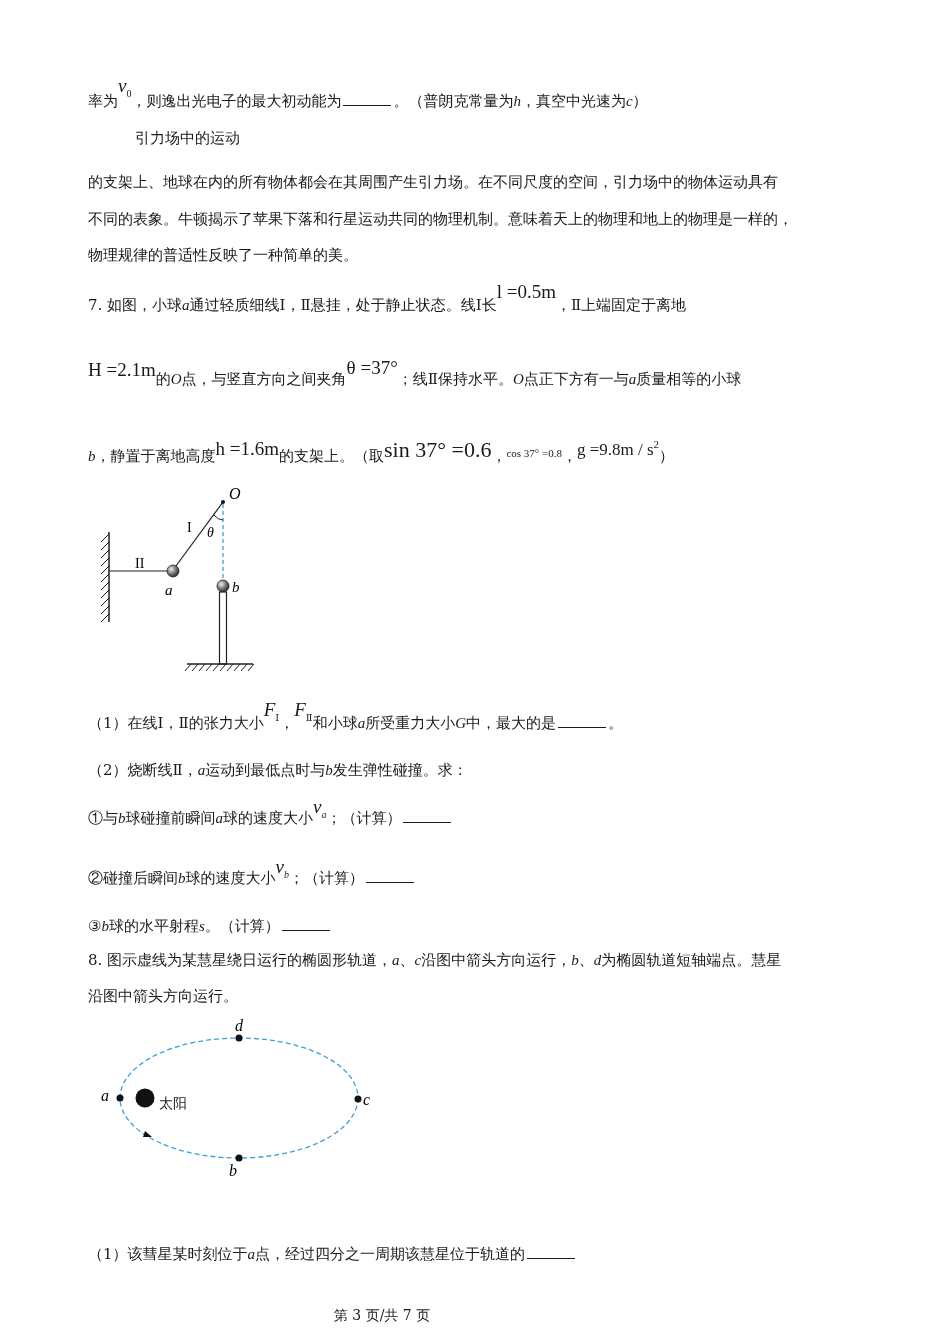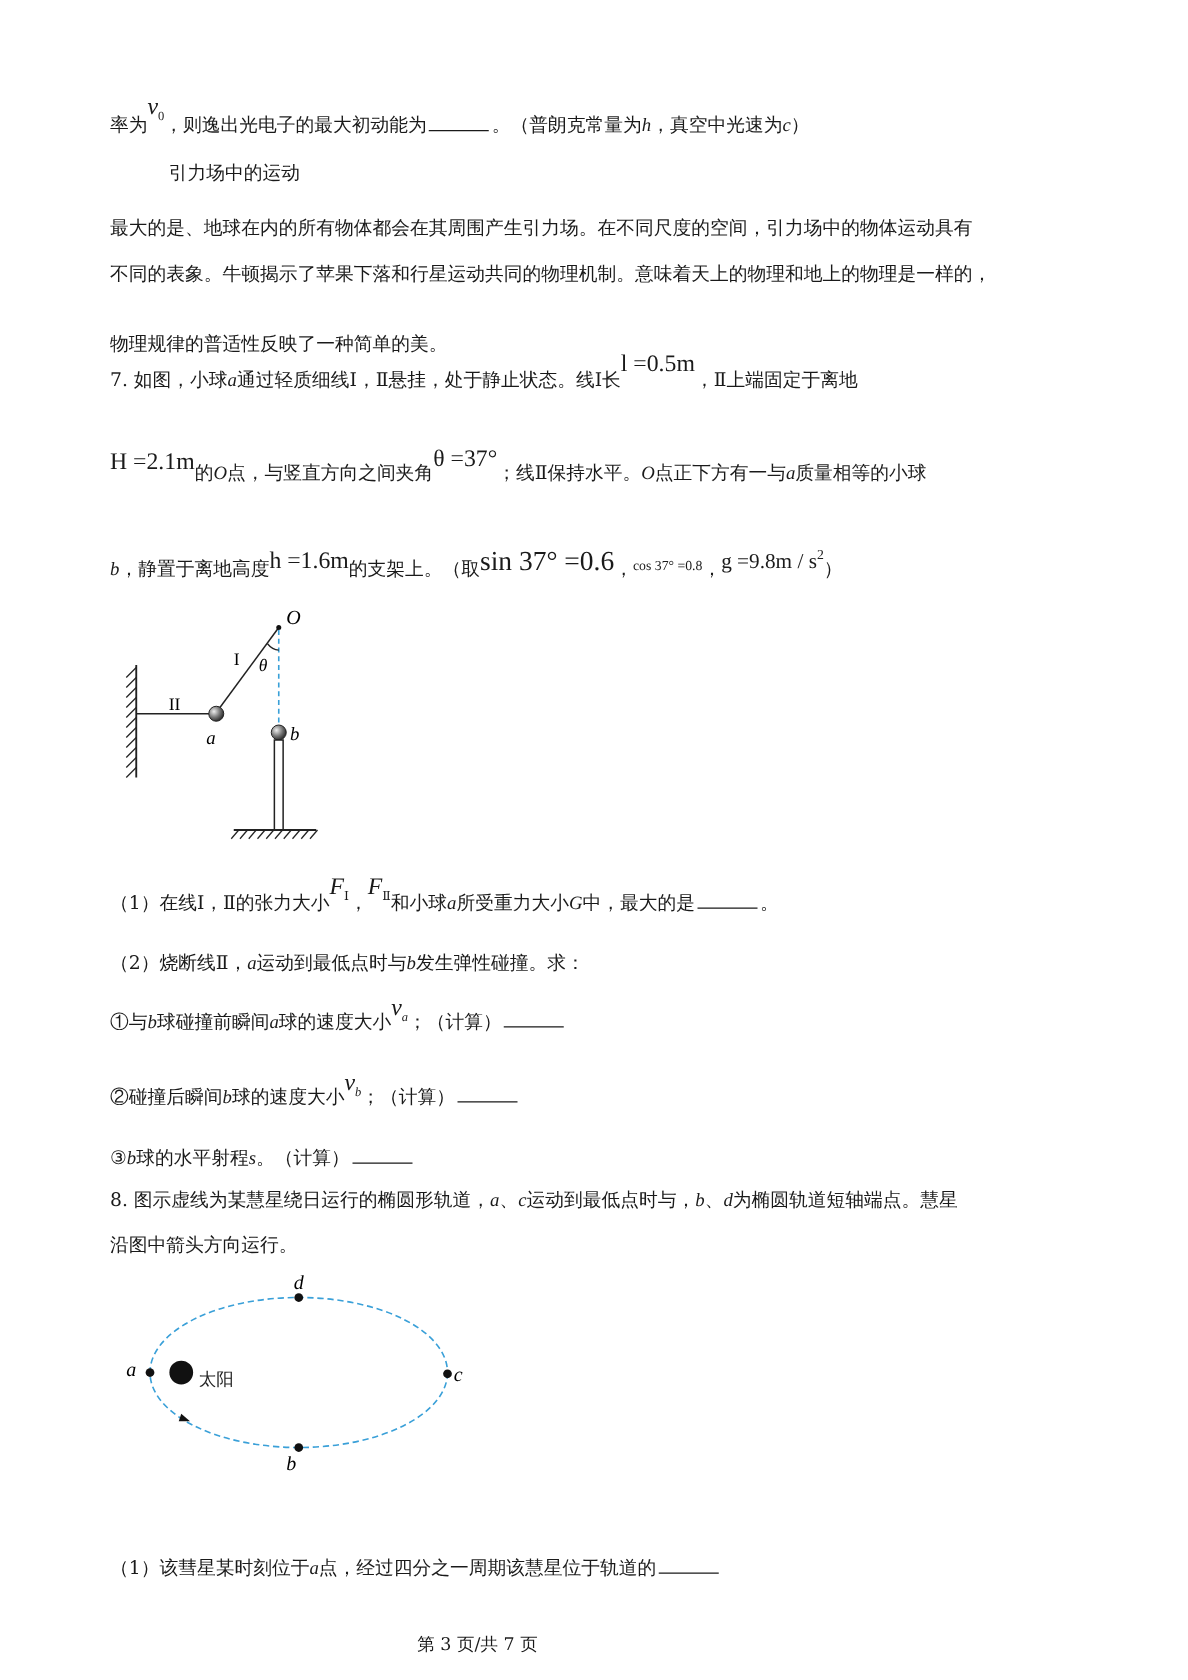--- a/index.html
+++ b/index.html
@@ -16,23 +16,23 @@
   .fig { position: absolute; }
 </style>
 </head>
 <body>
 
 <div class="ln" style="top:90px;">
   <span>率为</span><span class="math it up"><span>ν</span><span class="sub" style="font-style:normal">0</span></span><span>，则逸出光电子的最大初动能为</span><span class="blank"></span><span>。（普朗克常量为</span><span class="it">h</span><span>，真空中光速为</span><span class="it">c</span><span>）</span>
 </div>
 
 <div class="ln" style="top:128px;margin-left:47px;">引力场中的运动</div>
-<div class="ln" style="top:172px;">最大的是、地球在内的所有物体都会在其周围产生引力场。在不同尺度的空间，引力场中的物体运动具有</div>
+<div class="ln" style="top:172px;">的支架上、地球在内的所有物体都会在其周围产生引力场。在不同尺度的空间，引力场中的物体运动具有</div>
 <div class="ln" style="top:209px;">不同的表象。牛顿揭示了苹果下落和行星运动共同的物理机制。意味着天上的物理和地上的物理是一样的，</div>
-<div class="ln" style="top:245px;margin-top:20px;">物理规律的普适性反映了一种简单的美。</div>
+<div class="ln" style="top:245px;">物理规律的普适性反映了一种简单的美。</div>
 
 <div class="ln" style="top:294px;">
   <span>7. 如图，小球</span><span class="it">a</span><span>通过轻质细线Ⅰ，Ⅱ悬挂，处于静止状态。线Ⅰ长</span><span class="math up" style="top:-12px">l =0.5m</span><span>，Ⅱ上端固定于离地</span>
 </div>
 
 <div class="ln" style="top:368px;">
   <span class="math up" style="top:-8px">H =2.1m</span><span>的</span><span class="it">O</span><span>点，与竖直方向之间夹角</span><span class="math up" style="top:-10px">θ =37°</span><span>；线Ⅱ保持水平。</span><span class="it">O</span><span>点正下方有一与</span><span class="it">a</span><span>质量相等的小球</span>
 </div>
 
 <div class="ln" style="top:440px;">
@@ -114,21 +114,21 @@
 
 <div class="ln" style="top:867px;">
   <span>②碰撞后瞬间</span><span class="it">b</span><span>球的速度大小</span><span class="math it up" style="top:-10px"><span>v</span><span class="sub">b</span></span><span>；（计算）</span><span class="blank"></span>
 </div>
 
 <div class="ln" style="top:916px;">
   <span>③</span><span class="it">b</span><span>球的水平射程</span><span class="it">s</span><span>。（计算）</span><span class="blank"></span>
 </div>
 
 <div class="ln" style="top:950px;">
-  <span>8. 图示虚线为某慧星绕日运行的椭圆形轨道，</span><span class="it">a</span><span>、</span><span class="it">c</span><span>运动到最低点时与，</span><span class="it">b</span><span>、</span><span class="it">d</span><span>为椭圆轨道短轴端点。慧星</span>
+  <span>8. 图示虚线为某慧星绕日运行的椭圆形轨道，</span><span class="it">a</span><span>、</span><span class="it">c</span><span>沿图中箭头方向运行，</span><span class="it">b</span><span>、</span><span class="it">d</span><span>为椭圆轨道短轴端点。慧星</span>
 </div>
 <div class="ln" style="top:986px;">沿图中箭头方向运行。</div>
 
 <svg class="fig" style="left:95px;top:1013px;" width="290" height="170">
   <ellipse cx="144" cy="85" rx="119" ry="60" fill="none" stroke="#3aa0d8" stroke-width="1.3" stroke-dasharray="5,3"></ellipse>
   <circle cx="25" cy="85" r="3.5" fill="#111"></circle>
   <circle cx="263" cy="86" r="3.5" fill="#111"></circle>
   <circle cx="144" cy="25" r="3.5" fill="#111"></circle>
   <circle cx="144" cy="145" r="3.5" fill="#111"></circle>
   <circle cx="50" cy="85" r="9.5" fill="#111"></circle>

